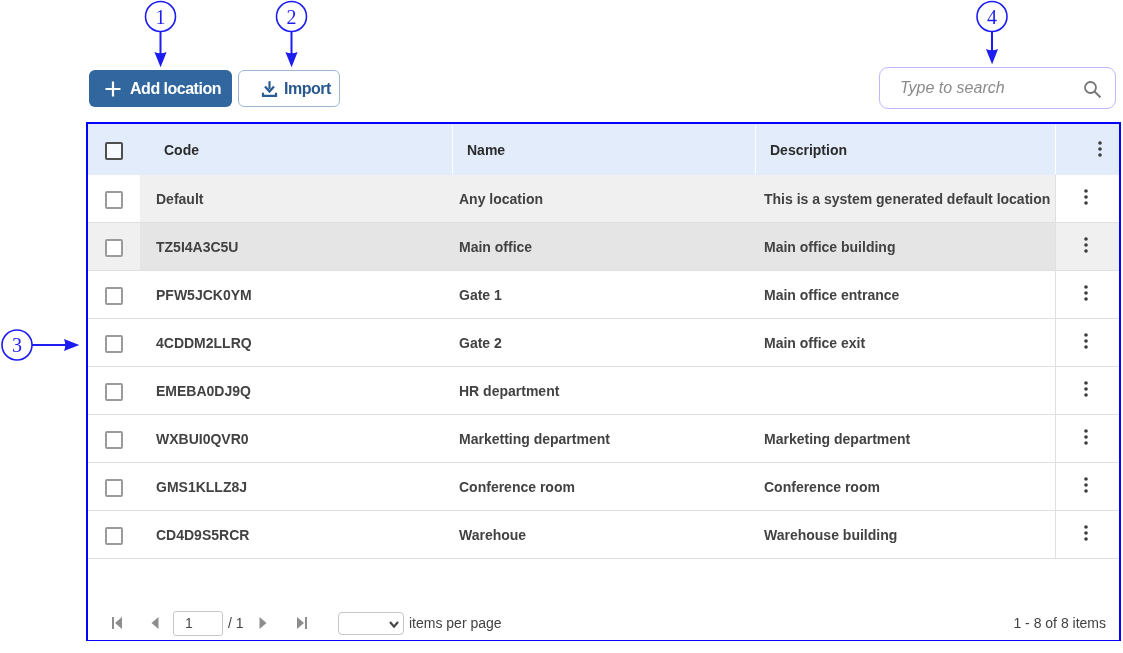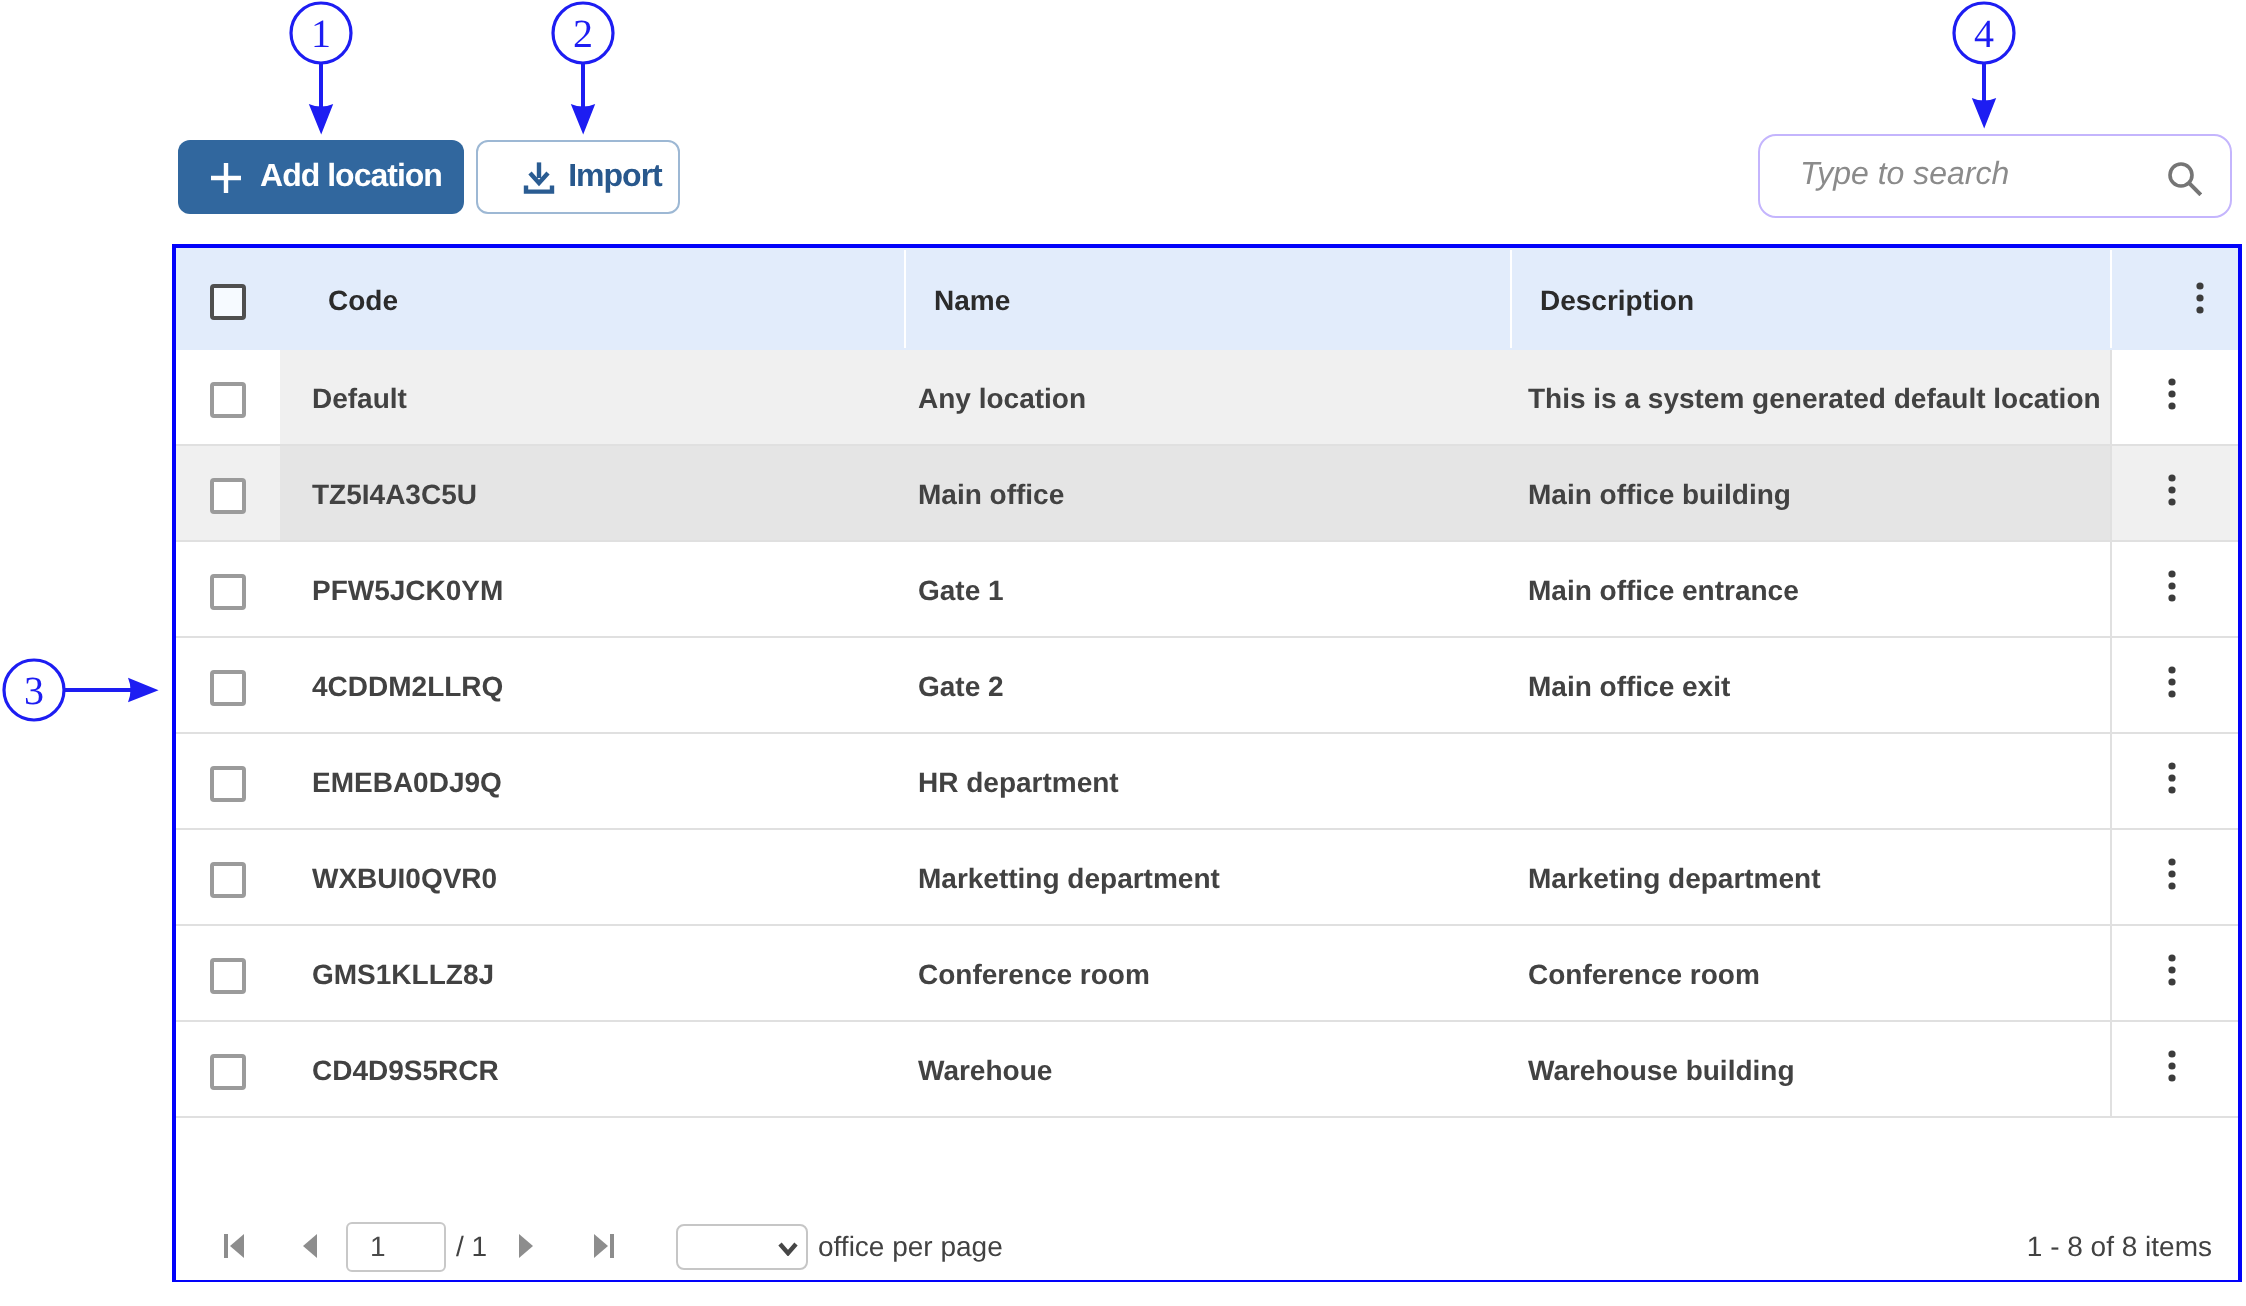--- a/index.html
+++ b/index.html
@@ -301,16 +301,16 @@
           <polygon points="3,1 3,13 10,7"></polygon>
           <rect x="11" y="1" width="2" height="12"></rect>
         </g>
       </svg>
     <div class="psel">
         <span style="position:absolute;left:16px;top:3px;margin-top:38px;">50</span>
       <svg style="position:absolute;right:4px;top:8px;" width="10" height="7" viewBox="0 0 10 7">
           <path d="M1 1 L5 5.6 L9 1" stroke="#464646" stroke-width="2.2" fill="none"></path>
         </svg>
     </div>
-    <div style="position:absolute;left:321px;top:56px;">office per page</div>
+    <div style="position:absolute;left:321px;top:56px;">items per page</div>
     <div style="position:absolute;right:13px;top:56px;">1 - 8 of 8 items</div>
   </div>
 </div>
 
 </body></html>

